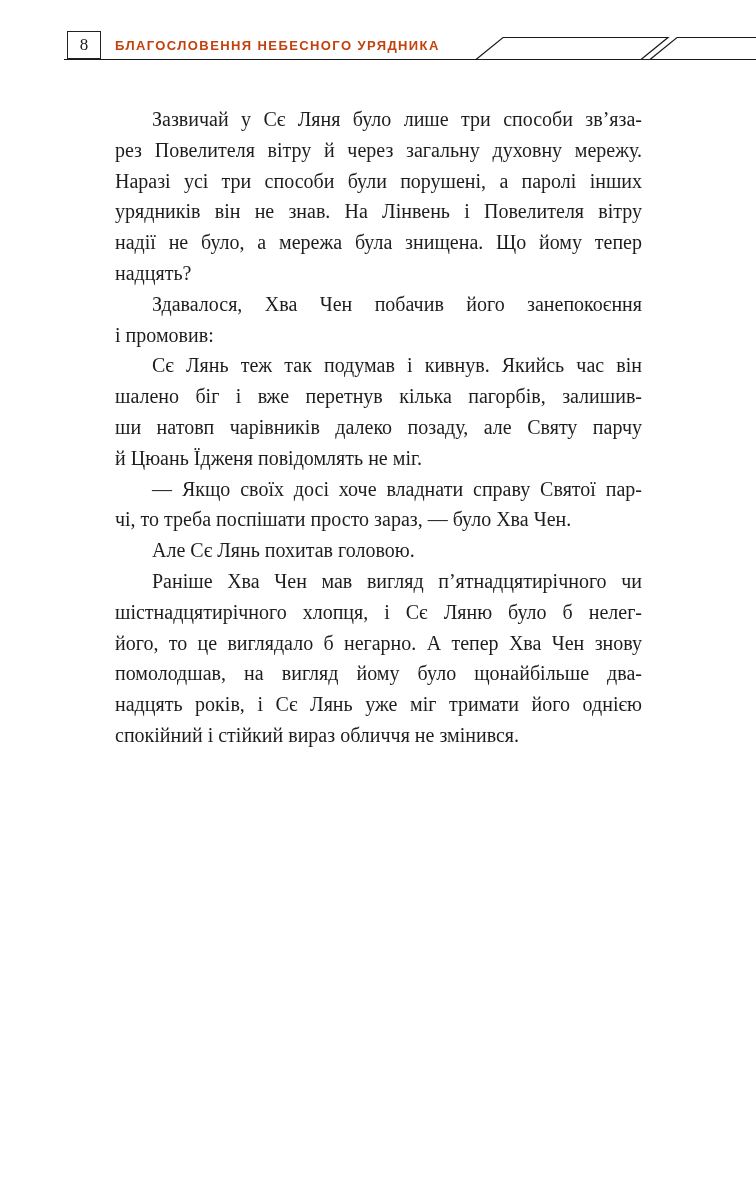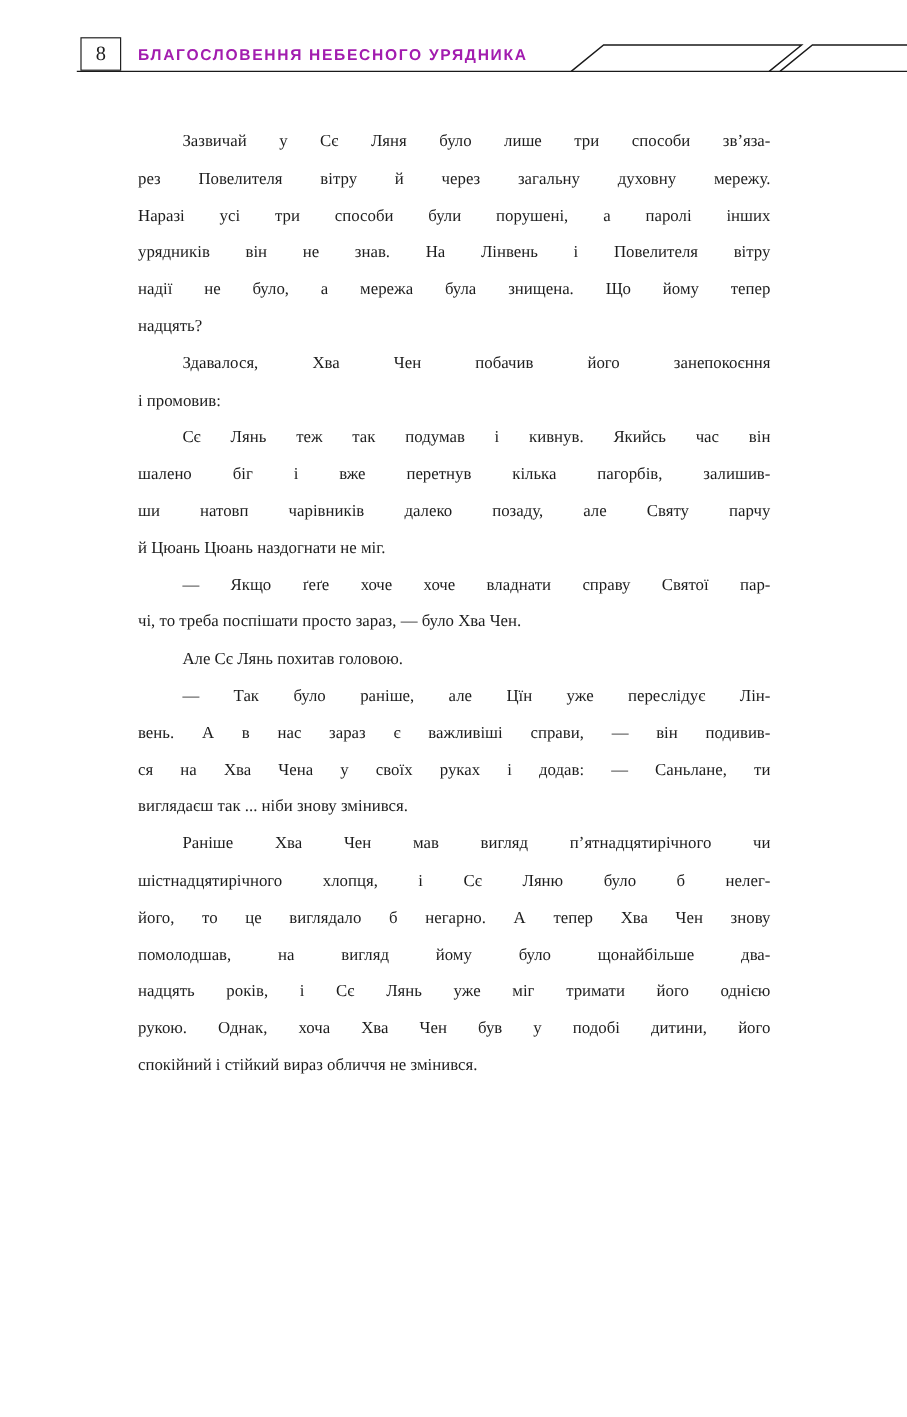--- a/index.html
+++ b/index.html
@@ -26,31 +26,31 @@
     font-family: "Liberation Serif", "DejaVu Serif", serif;
     color: #1c1c1c;
   }
   .running-title {
     position: absolute;
     left: 115px; top: 38px;
     font-family: "Liberation Sans", "DejaVu Sans", sans-serif;
     font-weight: bold;
     font-size: 13px;
     letter-spacing: 1.4px;
-    color: #a21caf;
+    color: #c2410c;
     white-space: nowrap;
   }
 
   
   .body-text {
     position: absolute;
     left: 115px;
     top: 104px;
     width: 527px;
-    font-size: 14px;
+    font-size: 20px;
     line-height: 30.8px;
     color: #1d1d1d;
   }
   .paragraph { margin: 0; }
   .line {
     text-align: justify;
     text-align-last: justify;
     white-space: normal;
     overflow: hidden;
   }
@@ -89,39 +89,32 @@
         <div class="line last">надцять?</div>
       </div>
       <div class="paragraph">
         <div class="line first">Здавалося, Хва Чен побачив його занепокоєння</div>
         <div class="line last">і промовив:</div>
       </div>
       <div class="paragraph">
         <div class="line first">Сє Лянь теж так подумав і кивнув. Якийсь час він</div>
         <div class="line">шалено біг і вже перетнув кілька пагорбів, залишив-</div>
         <div class="line">ши натовп чарівників далеко позаду, але Святу парчу</div>
-        <div class="line last">й Цюань Цюань наздогнати не міг.</div>
+        <div class="line last">й Цюань Їдженя повідомлять не міг.</div>
       </div>
       <div class="paragraph">
-        <div class="line first">— Якщо ґеґе хоче хоче владнати справу Святої пар-</div>
+        <div class="line first">— Якщо своїх досі хоче владнати справу Святої пар-</div>
         <div class="line last">чі, то треба поспішати просто зараз, — було Хва Чен.</div>
       </div>
       <div class="paragraph">
         <div class="line first last">Але Сє Лянь похитав головою.</div>
-      </div>
-      <div class="paragraph">
-        <div class="line first">— Так було раніше, але Цїн уже переслідує Лін-</div>
-        <div class="line">вень. А в нас зараз є важливіші справи, — він подивив-</div>
-        <div class="line">ся на Хва Чена у своїх руках і додав: — Саньлане, ти</div>
-        <div class="line last">виглядаєш так ... ніби знову змінився.</div>
       </div>
       <div class="paragraph">
         <div class="line first">Раніше Хва Чен мав вигляд п’ятнадцятирічного чи</div>
         <div class="line">шістнадцятирічного хлопця, і Сє Ляню було б нелег-</div>
         <div class="line">його, то це виглядало б негарно. А тепер Хва Чен знову</div>
         <div class="line">помолодшав, на вигляд йому було щонайбільше два-</div>
         <div class="line">надцять років, і Сє Лянь уже міг тримати його однією</div>
-        <div class="line">рукою. Однак, хоча Хва Чен був у подобі дитини, його</div>
         <div class="line last">спокійний і стійкий вираз обличчя не змінився.</div>
       </div>
     </div>
 
 </div>
 
 </body></html>

